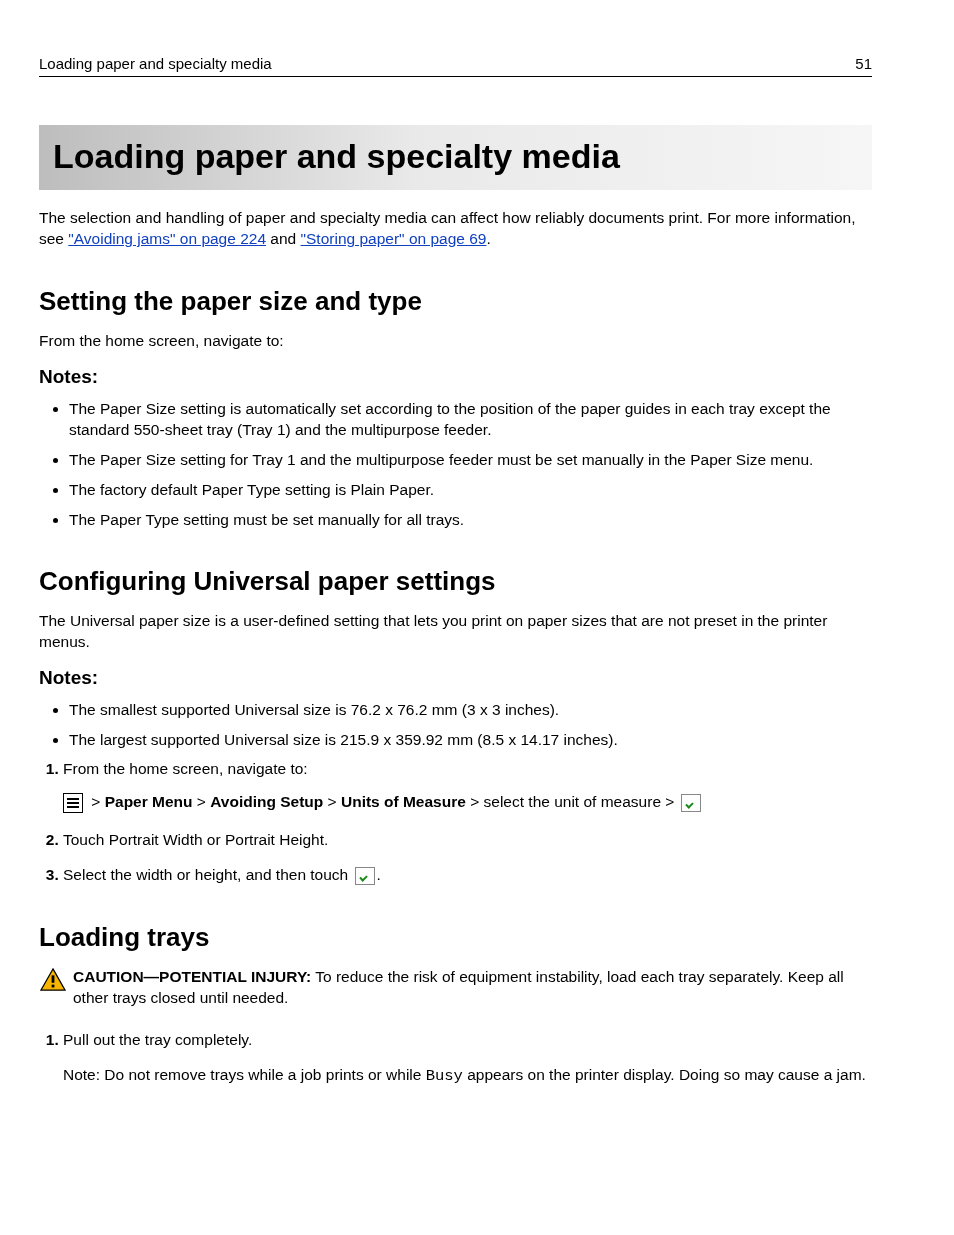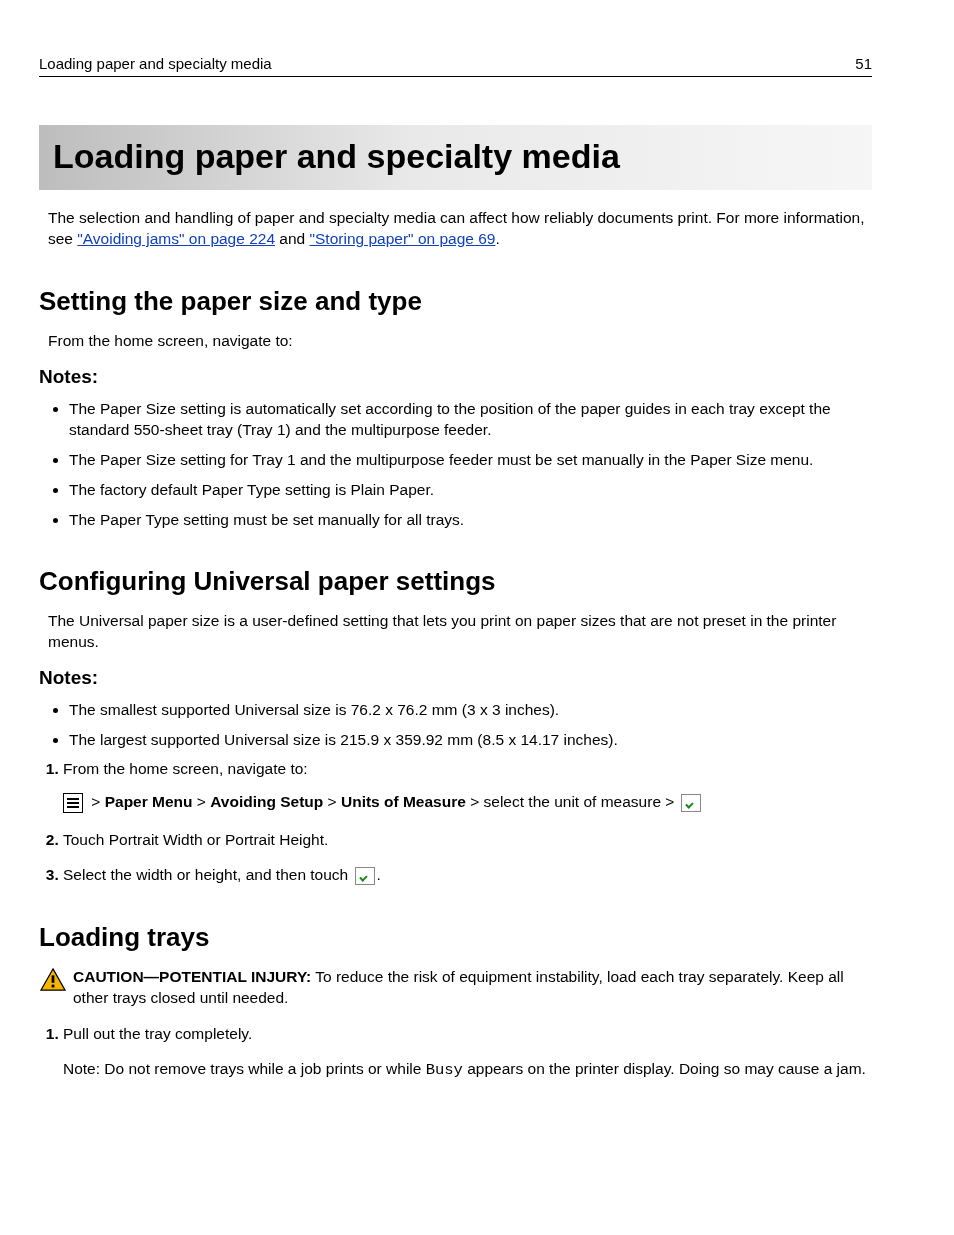--- a/index.html
+++ b/index.html
@@ -24,21 +24,21 @@
   .title-bar {
     background: linear-gradient(to right, #bdbdbd 0%, #e9e9e9 45%, #f6f6f6 100%);
     padding: 12px 14px 14px 14px;
     margin-bottom: 18px;
   }
   .title-bar h1 {
     margin: 0;
     font-size: 34px;
     font-weight: 700;
   }
-  p { margin: 0 0 14px 9px; font-size: 15.5px; line-height: 1.35; }
+  p { margin: 0 0 14px 0; font-size: 15.5px; line-height: 1.35; }
   a.link { color: #1040c0; text-decoration: underline; }
   h2.section {
     font-size: 26px;
     margin: 36px 0 14px 0;
     font-weight: 700;
   }
   .notes-label { font-weight: 700; font-size: 19px; margin: 14px 0 10px 0; }
   ul.bullets { margin: 0 0 8px 0; padding-left: 30px; }
   ul.bullets li { font-size: 15.5px; line-height: 1.4; margin-bottom: 8px; }
   ol.steps { margin: 0; padding-left: 24px; }
@@ -73,21 +73,21 @@
   }
   .check-icon::after {
     content: "";
     position: absolute;
     left: 4px; top: 7px;
     width: 5px; height: 3px;
     border-left: 2.5px solid #1a8a1a;
     border-bottom: 2.5px solid #1a8a1a;
     transform: rotate(-45deg);
   }
-  .caution-row { display: flex; gap: 6px; margin-bottom: 14px; }
+  .caution-row { display: flex; gap: 6px; margin-bottom: 20px; }
   .caution-icon { flex: 0 0 28px; }
   .caution-icon svg { width: 28px; height: 26px; }
   .sub-note { margin-left: 30px; font-size: 15.5px; line-height: 1.4; }
   .mono { font-family: "Courier New", monospace; }
 </style>
 </head>
 <body>
 
 <div class="page">
 

